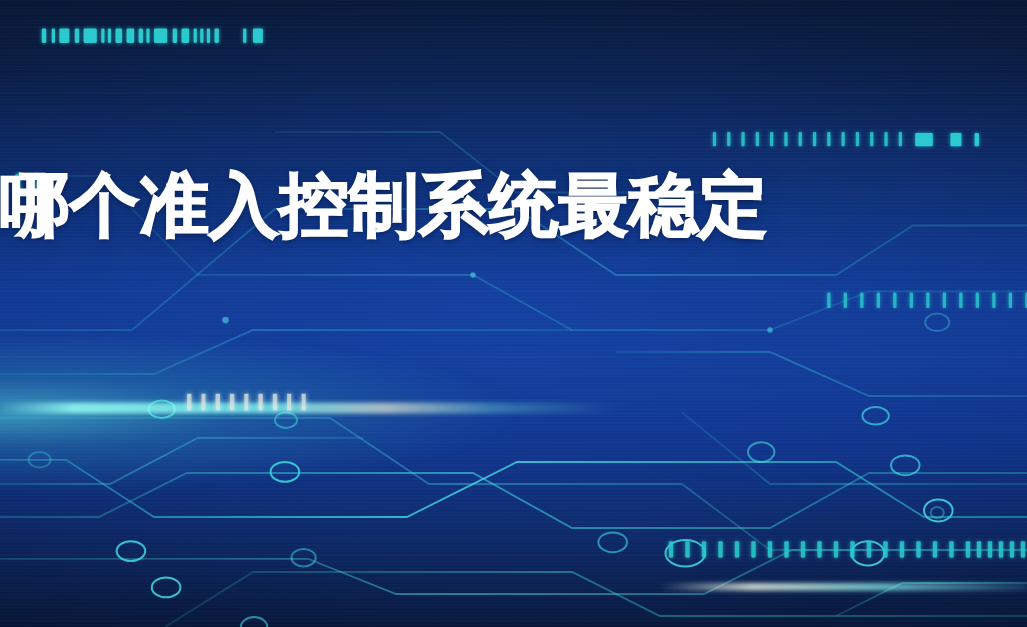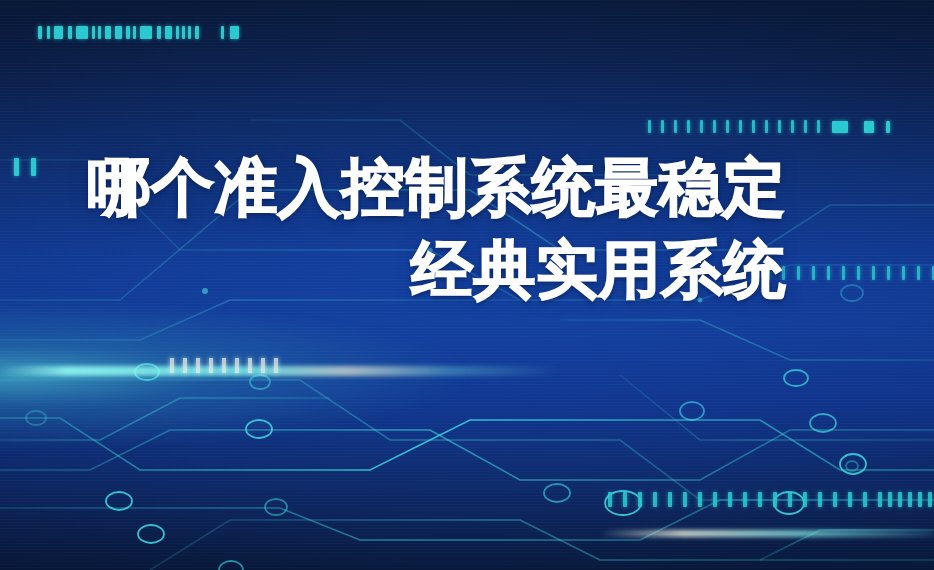--- a/index.html
+++ b/index.html
@@ -122,21 +122,21 @@
     background: rgba(225,232,228,0.80);
     box-shadow: 0 0 5px rgba(220,245,240,0.7);
   }
 
   
   .headline {
     position: absolute;
     left: 0;
     top: 146px;
     width: 786px;
-    text-align: right;
+    text-align: left;
     z-index: 20;
   }
   .hline {
     display: block;
     color: #ffffff;
     font-weight: bold;
     font-size: 63px;
     line-height: 1.32;
     letter-spacing: 0.5px;
     white-space: nowrap;
@@ -313,16 +313,15 @@
       <i style="width: 4px; height: 15px; margin-left: -5px; opacity: 0.9;"></i>
       <i style="width: 4px; height: 15px; margin-left: -5px; opacity: 0.9;"></i>
       <i style="width: 4px; height: 15px; margin-left: -5px; opacity: 0.9;"></i>
       <i style="width: 4px; height: 15px; margin-left: -5px; opacity: 0.9;"></i>
     </div>
 
   <div class="bg-scan"></div>
 
   <div class="headline">
     <span class="hline l1">哪个准入控制系统最稳定</span>
-    <span class="hline l3">经典实用系统</span>
   </div>
 
 </div>
 
 </body></html>

